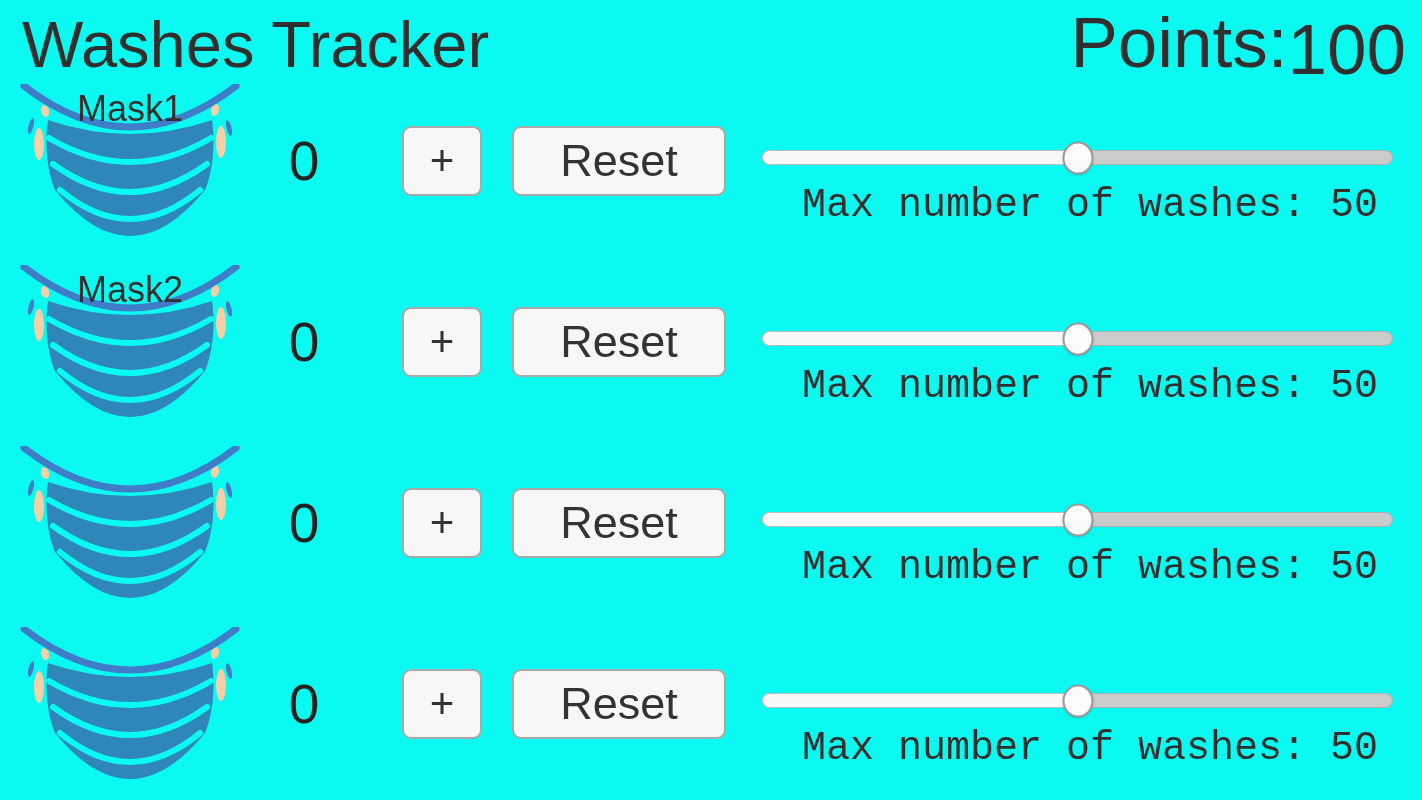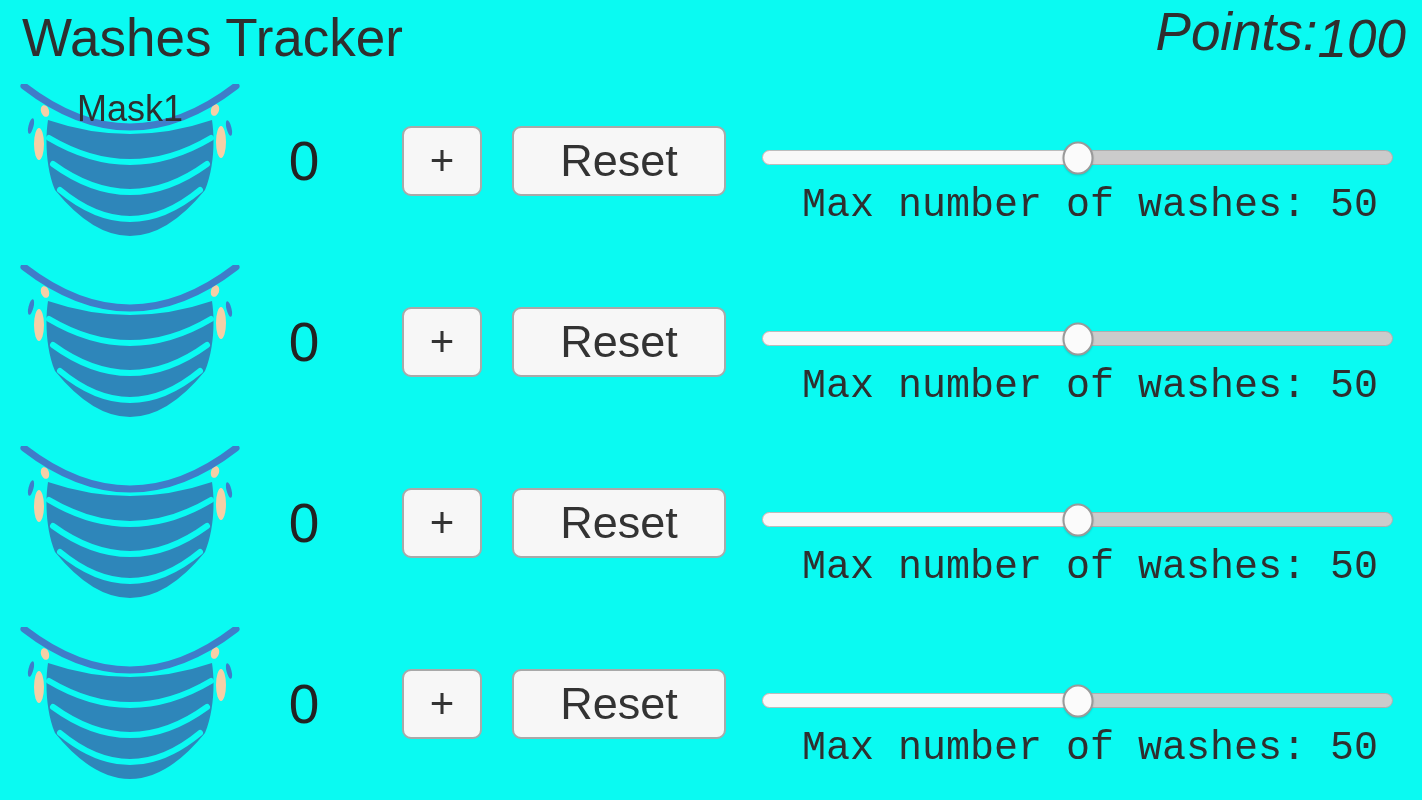--- a/index.html
+++ b/index.html
@@ -4,27 +4,26 @@
 <style>
   html,body{margin:0;padding:0;}
   body{
     width:1422px;height:800px;overflow:hidden;position:relative;
     background:var(--bg,#0AFAF2);
     font-family:"Liberation Sans",sans-serif;
     color:var(--text,#2F2F2F);
   }
   .app-title{
     position:absolute;left:22px;top:8px;
-    font-size:53px;line-height:1.15;color:var(--text,#2F2F2F);
+    font-size:65px;line-height:1.15;color:var(--text,#2F2F2F);
   }
   .points{
     position:absolute;right:16px;top:2px;
-    font-size:53px;line-height:1.15;color:var(--text,#2F2F2F);
+    font-size:71px;line-height:1.15;color:var(--text,#2F2F2F);
     white-space:nowrap;
-    font-style:italic;
   }
   .points .points-value{position:relative;top:7px;}
   .row{position:absolute;left:0;width:1150px;height:181px;}
   .mask-wrap{position:absolute;left:18px;top:0;width:224px;height:158px;}
   .mask-label{
     position:absolute;left:18px;top:4px;width:224px;
     text-align:center;font-size:36px;color:var(--text,#2F2F2F);
   }
   .count{
     position:absolute;left:256px;top:47px;width:96px;
@@ -108,20 +107,21 @@
       <ellipse cx="203" cy="58" rx="5" ry="16" fill="var(--mask-skin,#F5CFA6)"></ellipse>
       <ellipse cx="13" cy="42" rx="2.5" ry="8" fill="var(--mask-band,#3F7DC9)" transform="rotate(14 13 42)"></ellipse>
       <ellipse cx="211" cy="44" rx="2.5" ry="8" fill="var(--mask-band,#3F7DC9)" transform="rotate(-14 211 44)"></ellipse>
       <path d="M 6 2 Q 112 84 218 2" stroke="var(--mask-band,#3F7DC9)" stroke-width="7" fill="none" stroke-linecap="round"></path>
       <path d="M 30 36 Q 112 64 194 36 C 197 56 196 84 187 106 Q 112 198 37 106 C 28 84 27 56 30 36 Z" fill="var(--mask-body,#2E86BA)"></path>
       <path d="M 31 54 Q 112 102 193 54" stroke="var(--bg,#0AFAF2)" stroke-width="6" fill="none" stroke-linecap="round"></path>
       <path d="M 35 80 Q 112 136 189 80" stroke="var(--bg,#0AFAF2)" stroke-width="6" fill="none" stroke-linecap="round"></path>
       <path d="M 42 106 Q 112 164 182 106" stroke="var(--bg,#0AFAF2)" stroke-width="6" fill="none" stroke-linecap="round"></path>
     </svg>
   </div>
+  <div class="mask-label">Mask2</div>
   <div class="count">0</div>
   <button class="btn btn-plus">+</button>
   <button class="btn btn-reset">Reset</button>
   <div class="slider">
     <div class="slider-progress" style="width: 50%;"></div>
     <div class="slider-thumb" style="left: 50%;"></div>
   </div>
   <div class="max-text">Max number of washes: 50</div>
 </div>
 

